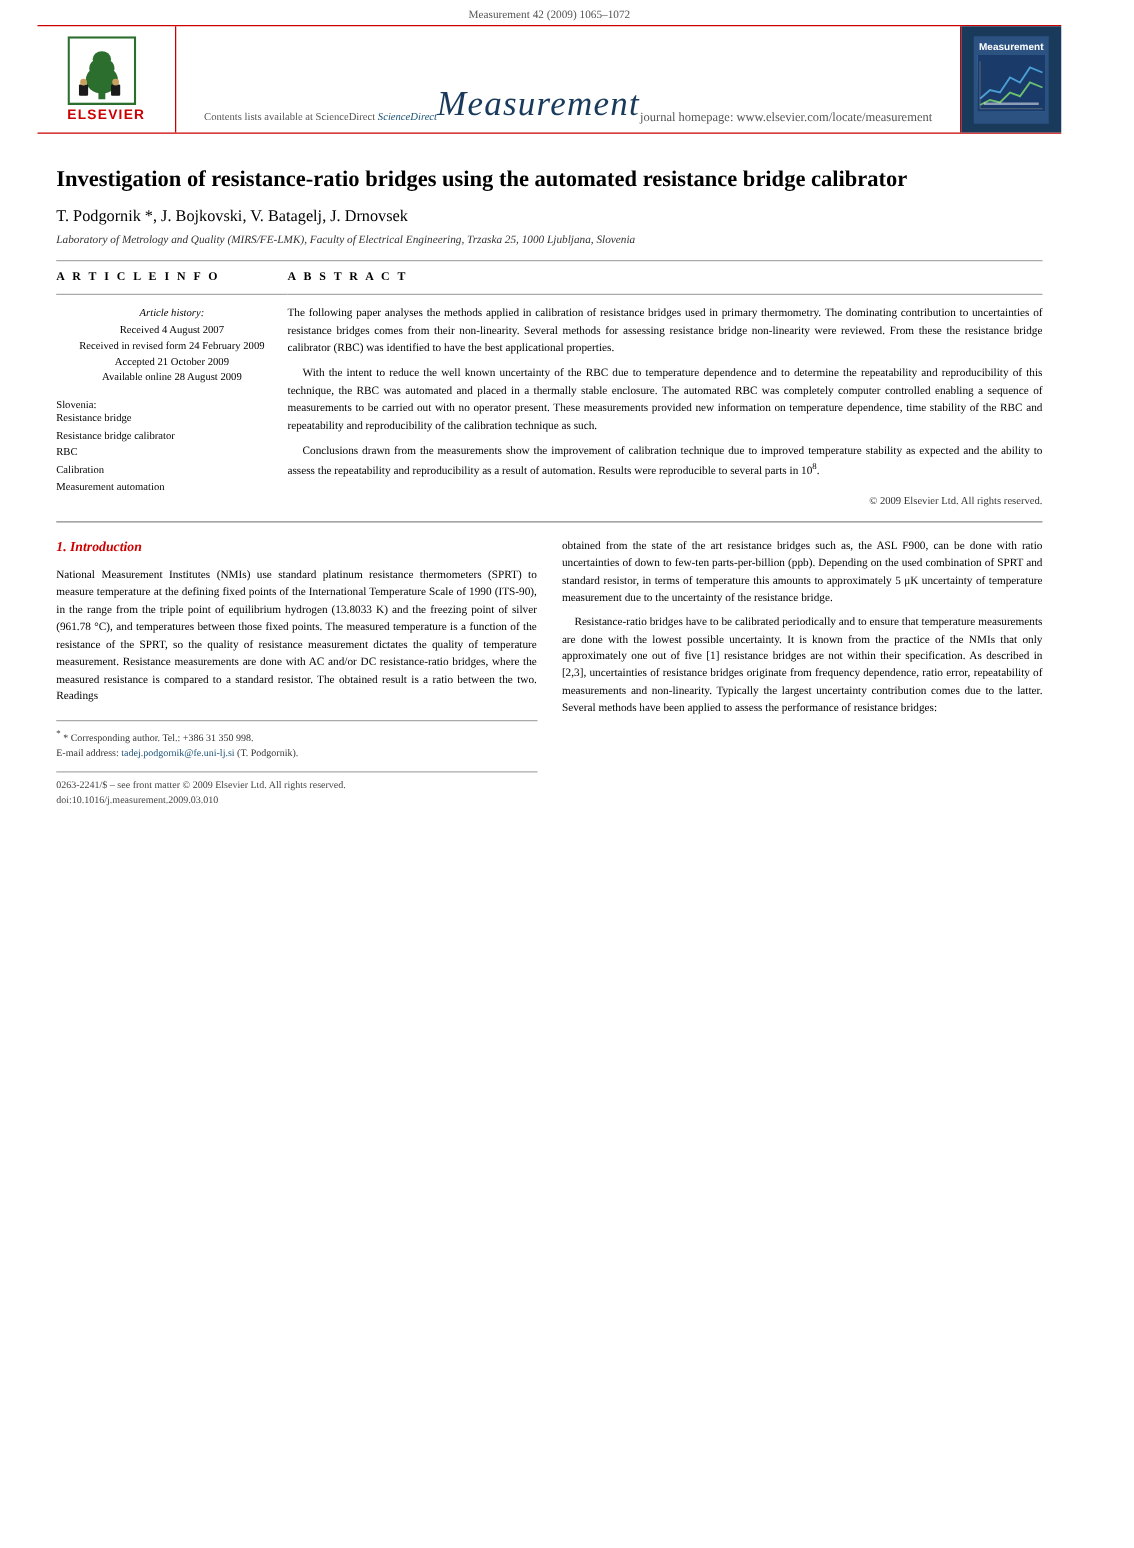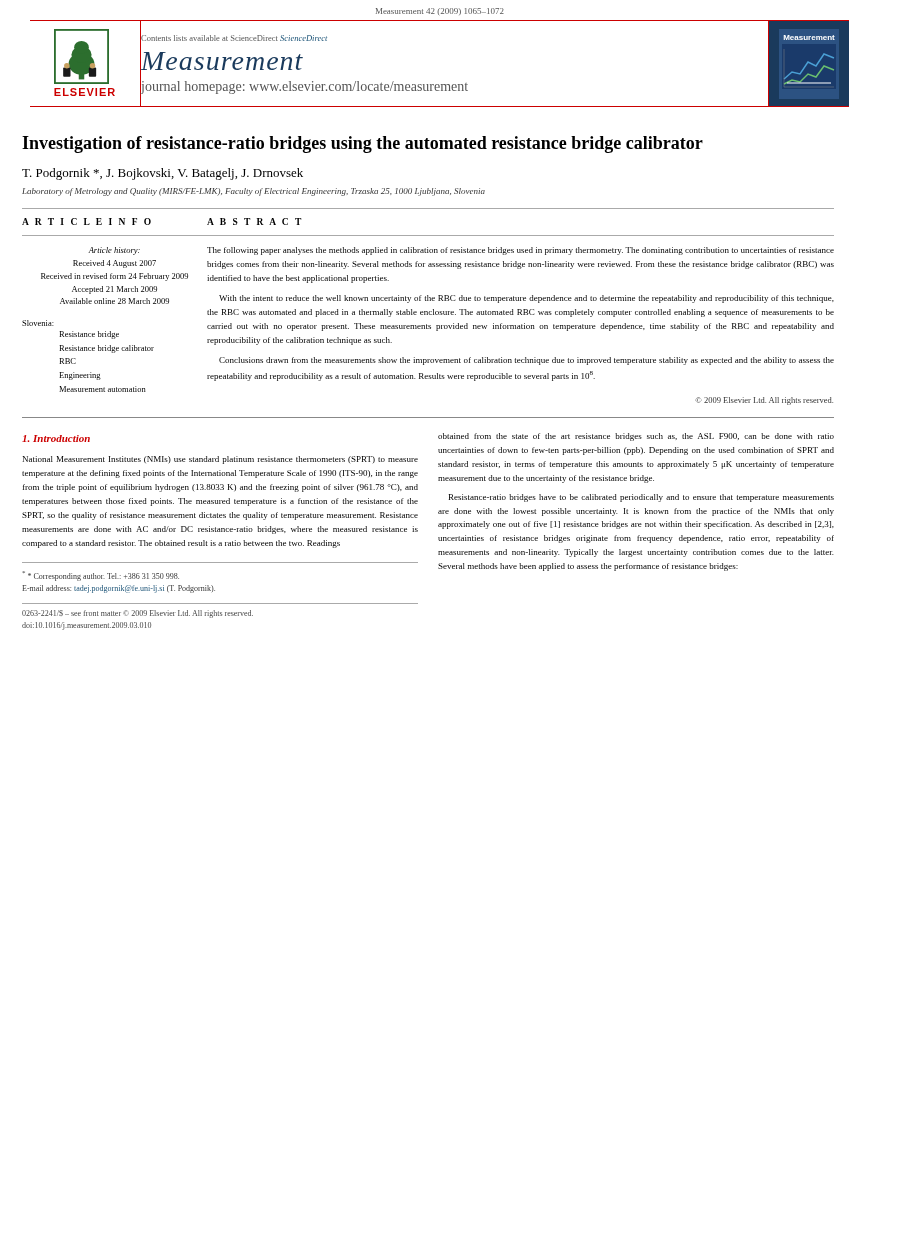--- a/index.html
+++ b/index.html
@@ -62,22 +62,22 @@
       font-weight: bold;
       color: #c00;
       letter-spacing: 1px;
       margin-top: 2px;
       font-family: Arial, sans-serif;
     }
 
     .header-center {
       flex: 1;
       display: flex;
-      flex-direction: column;
-      align-items: flex-start;
+      flex-direction: row;
+      align-items: flex-end;
       justify-content: center;
       padding: 6px 0;
       border-left: 1px solid #c00;
       border-right: 1px solid #c00;
     }
 
     .sciencedirect-line {
       font-size: 8.5px;
       color: #555;
       margin-bottom: 2px;
@@ -91,21 +91,21 @@
     .journal-name-large {
       font-size: 28px;
       font-family: 'Times New Roman', serif;
       font-style: italic;
       color: #1a3a5c;
       font-weight: normal;
       letter-spacing: 1px;
     }
 
     .journal-homepage-line {
-      font-size: 14px;
+      font-size: 10px;
       color: #555;
       margin-top: 2px;
     }
 
     .header-logo-right {
       width: 80px;
       display: flex;
       align-items: center;
       justify-content: center;
       padding: 6px;
@@ -147,21 +147,21 @@
       position: absolute;
       bottom: 5px;
       left: 5px;
       right: 5px;
       height: 2px;
       background: rgba(255,255,255,0.5);
     }
 
     
     .article-body {
-      padding: 15px 45px 20px 22px;
+      padding: 15px 45px 20px 45px;
     }
 
     
     .article-title {
       font-size: 18px;
       font-weight: bold;
       color: #000;
       line-height: 1.3;
       margin-bottom: 10px;
       margin-top: 10px;
@@ -225,21 +225,20 @@
       font-size: 8.5px;
     }
 
     .keywords-block {
       font-size: 8.5px;
       margin-top: 10px;
     }
 
     .keyword-item {
       line-height: 1.6;
-      margin-left: 37px;
     }
 
     
     .abstract-text {
       font-size: 9px;
       line-height: 1.55;
       text-align: justify;
     }
 
     .abstract-text p {
@@ -397,29 +396,29 @@
 
     <div class="two-col">
 
       <div class="col-left">
         <div class="section-title-small">A R T I C L E   I N F O</div>
         <hr class="divider">
         <div class="article-info-block">
           <div class="info-label">Article history:</div>
           <div>Received 4 August 2007</div>
           <div>Received in revised form 24 February 2009</div>
-          <div>Accepted 21 March 2009</div>
-          <div>Available online 28 March 2009</div>
+          <div>Accepted 21 October 2009</div>
+          <div>Available online 28 August 2009</div>
         </div>
         <div class="keywords-block">
           <div class="info-label">Slovenia:</div>
           <div class="keyword-item">Resistance bridge</div>
           <div class="keyword-item">Resistance bridge calibrator</div>
           <div class="keyword-item">RBC</div>
-          <div class="keyword-item">Engineering</div>
+          <div class="keyword-item">Calibration</div>
           <div class="keyword-item">Measurement automation</div>
         </div>
       </div>
 
       <div class="col-right">
         <div class="section-title-small">A B S T R A C T</div>
         <hr class="divider">
         <div class="abstract-text">
           <p>The following paper analyses the methods applied in calibration of resistance bridges used in primary thermometry. The dominating contribution to uncertainties of resistance bridges comes from their non-linearity. Several methods for assessing resistance bridge non-linearity were reviewed. From these the resistance bridge calibrator (RBC) was identified to have the best applicational properties.</p>
           <p>With the intent to reduce the well known uncertainty of the RBC due to temperature dependence and to determine the repeatability and reproducibility of this technique, the RBC was automated and placed in a thermally stable enclosure. The automated RBC was completely computer controlled enabling a sequence of measurements to be carried out with no operator present. These measurements provided new information on temperature dependence, time stability of the RBC and repeatability and reproducibility of the calibration technique as such.</p>

